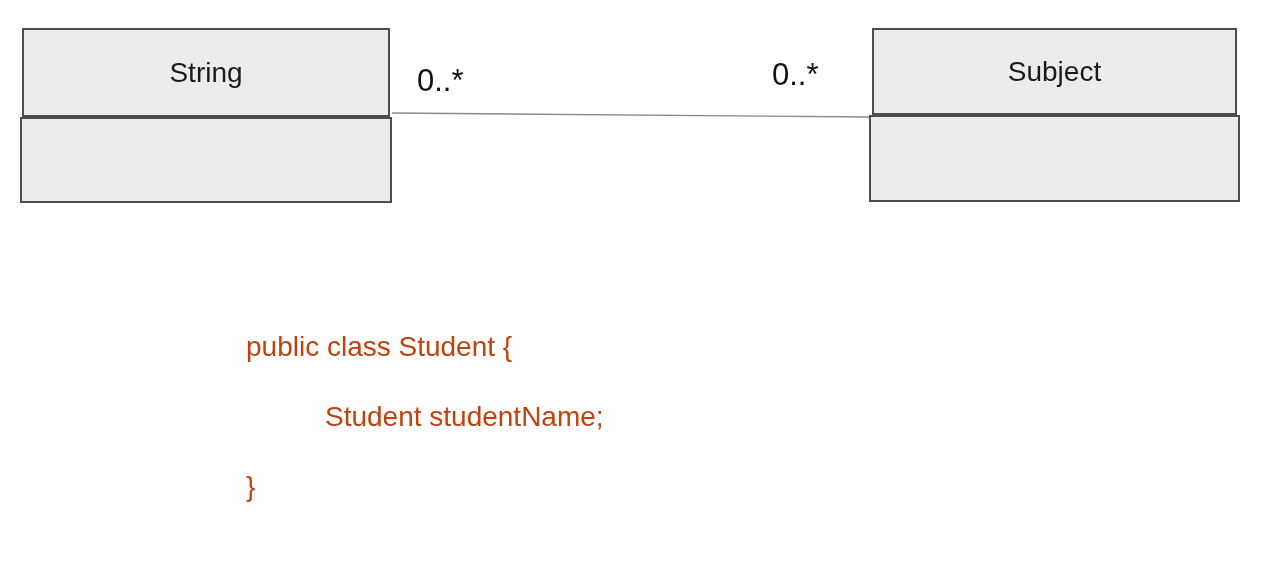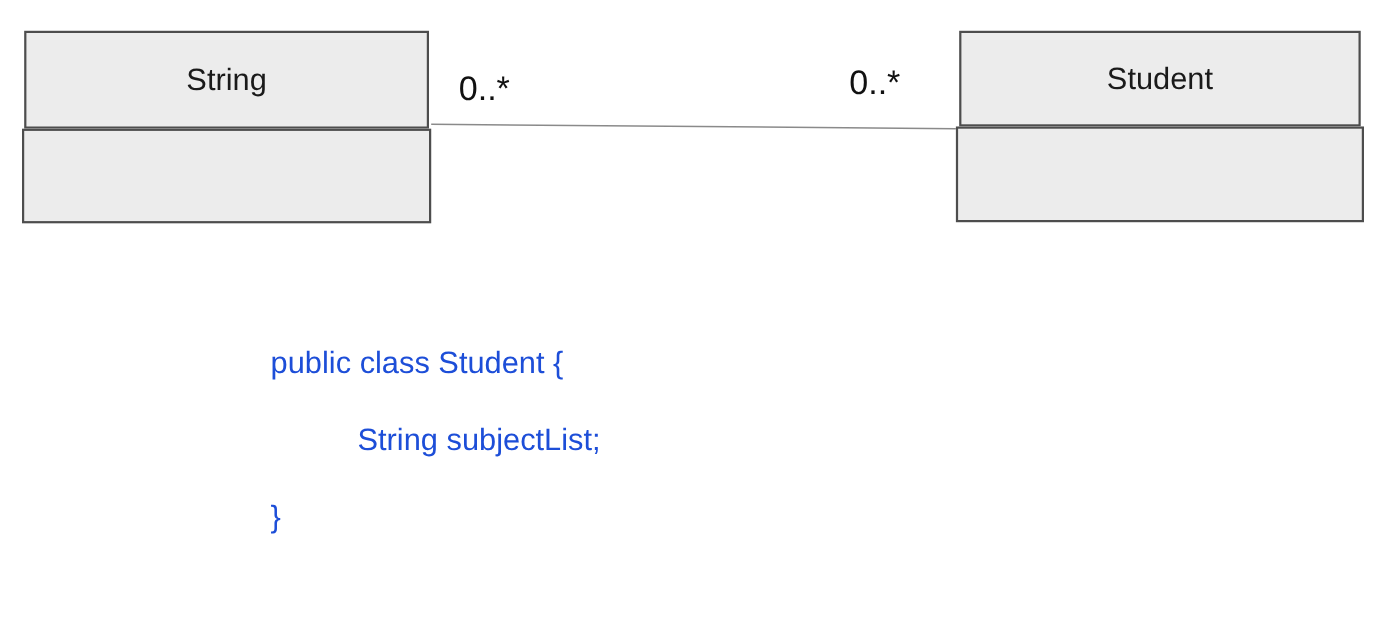--- a/index.html
+++ b/index.html
@@ -50,22 +50,22 @@
     color: #111111;
     white-space: nowrap;
   }
   #mult-left  { left: 417px; top: 65px; }
   #mult-right { left: 772px; top: 59px; }
 
   
   .code-block {
     position: absolute;
     left: 246px;
-    top: 312px;
-    color: #1d4ed8;
+    top: 329px;
+    color: #c2410c;
     font-size: 28px;
   }
   .code-line {
     white-space: pre;
     tab-size: 79px;
     -moz-tab-size: 79px;
     height: 35px;
     line-height: 35px;
   }
 </style>
@@ -77,28 +77,28 @@
   <svg class="assoc-svg" viewBox="0 0 1263 569" aria-hidden="true">
     <line x1="392" y1="113" x2="869" y2="117" stroke="#8a8a8a" stroke-width="1.4"></line>
   </svg>
 
   <div id="student-title" class="uml-compartment uml-title">
     <span>String</span>
   </div>
   <div id="student-body" class="uml-compartment"></div>
 
   <div id="subject-title" class="uml-compartment uml-title">
-    <span>Student</span>
+    <span>Subject</span>
   </div>
   <div id="subject-body" class="uml-compartment"></div>
 
   <div id="mult-left" class="multiplicity">0..*</div>
   <div id="mult-right" class="multiplicity">0..*</div>
 
   <div class="code-block">
     <div class="code-line">public class Student {</div>
     <div class="code-line"></div>
-    <div class="code-line">	String subjectList;</div>
+    <div class="code-line">	Student studentName;</div>
     <div class="code-line"></div>
     <div class="code-line">}</div>
   </div>
 
 </div>
 
 </body></html>

